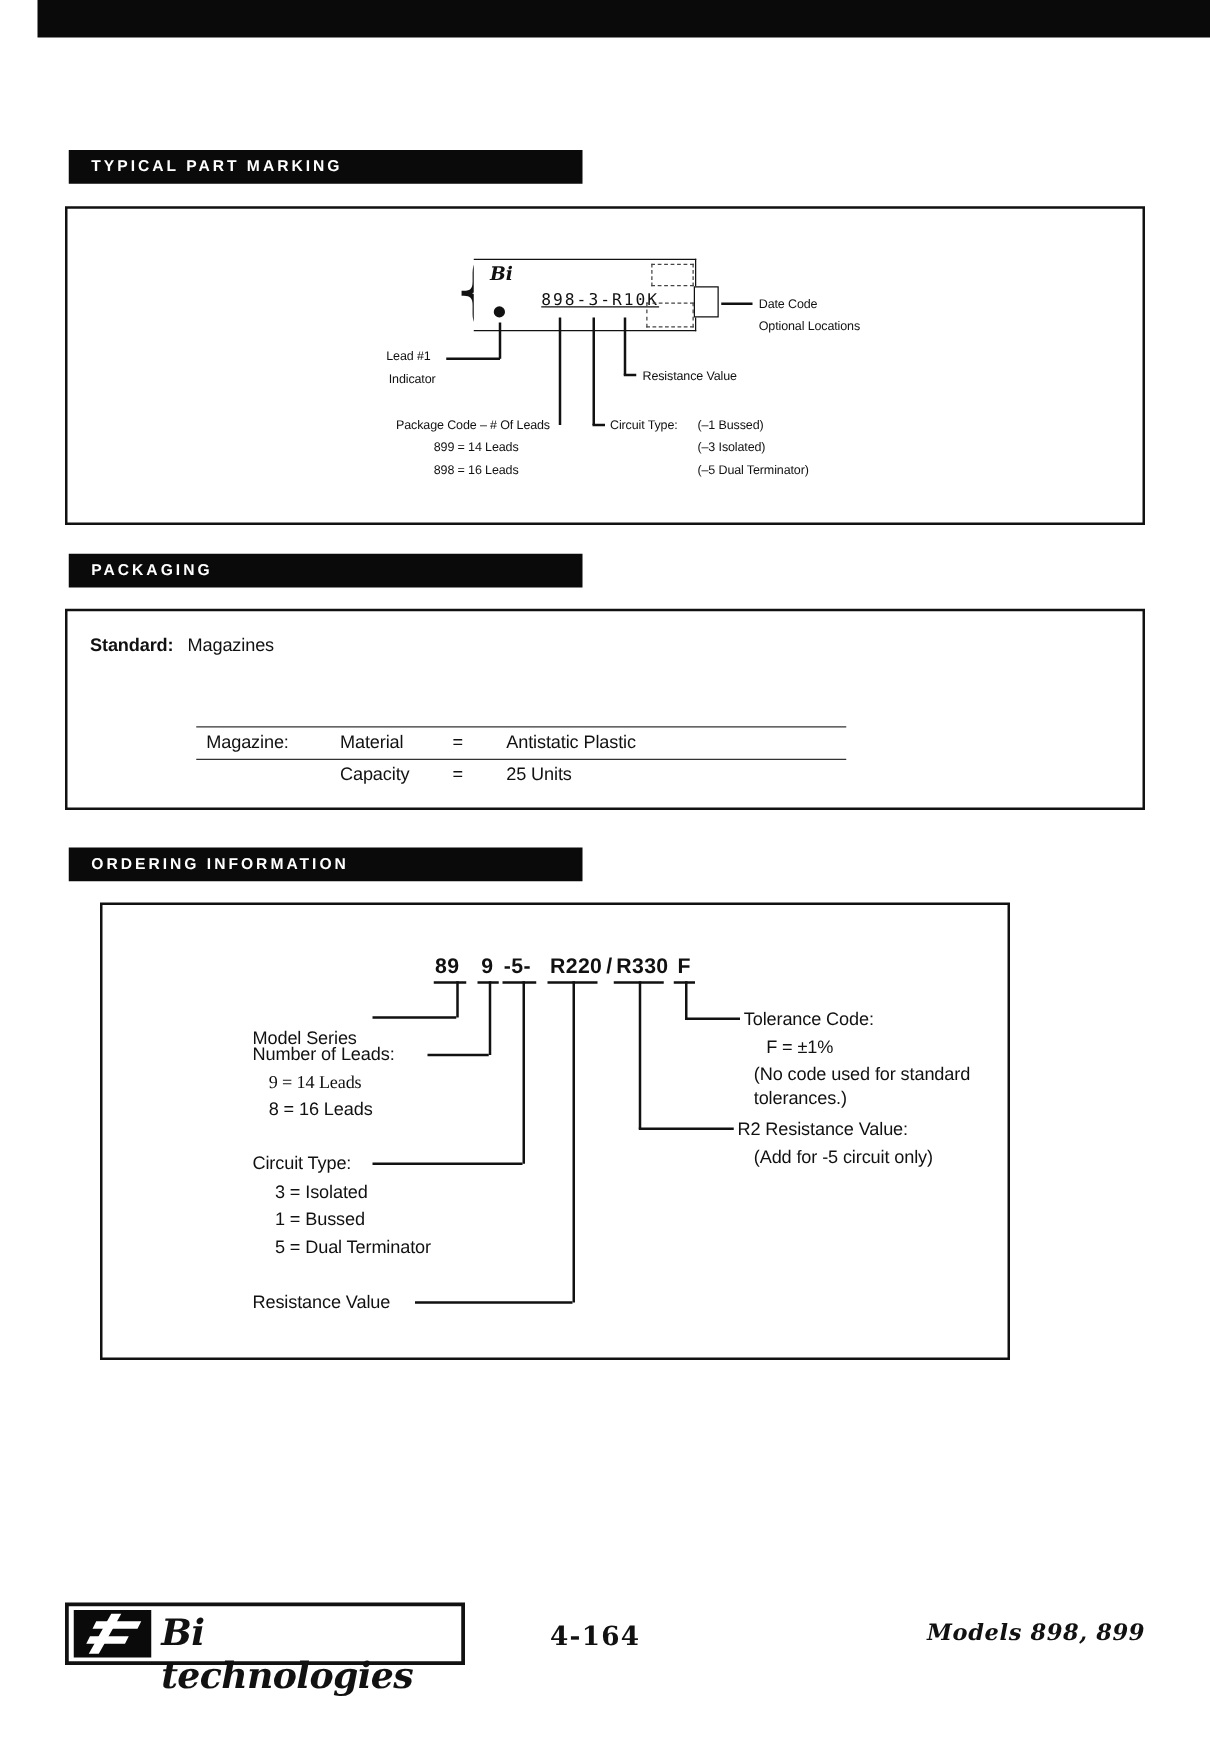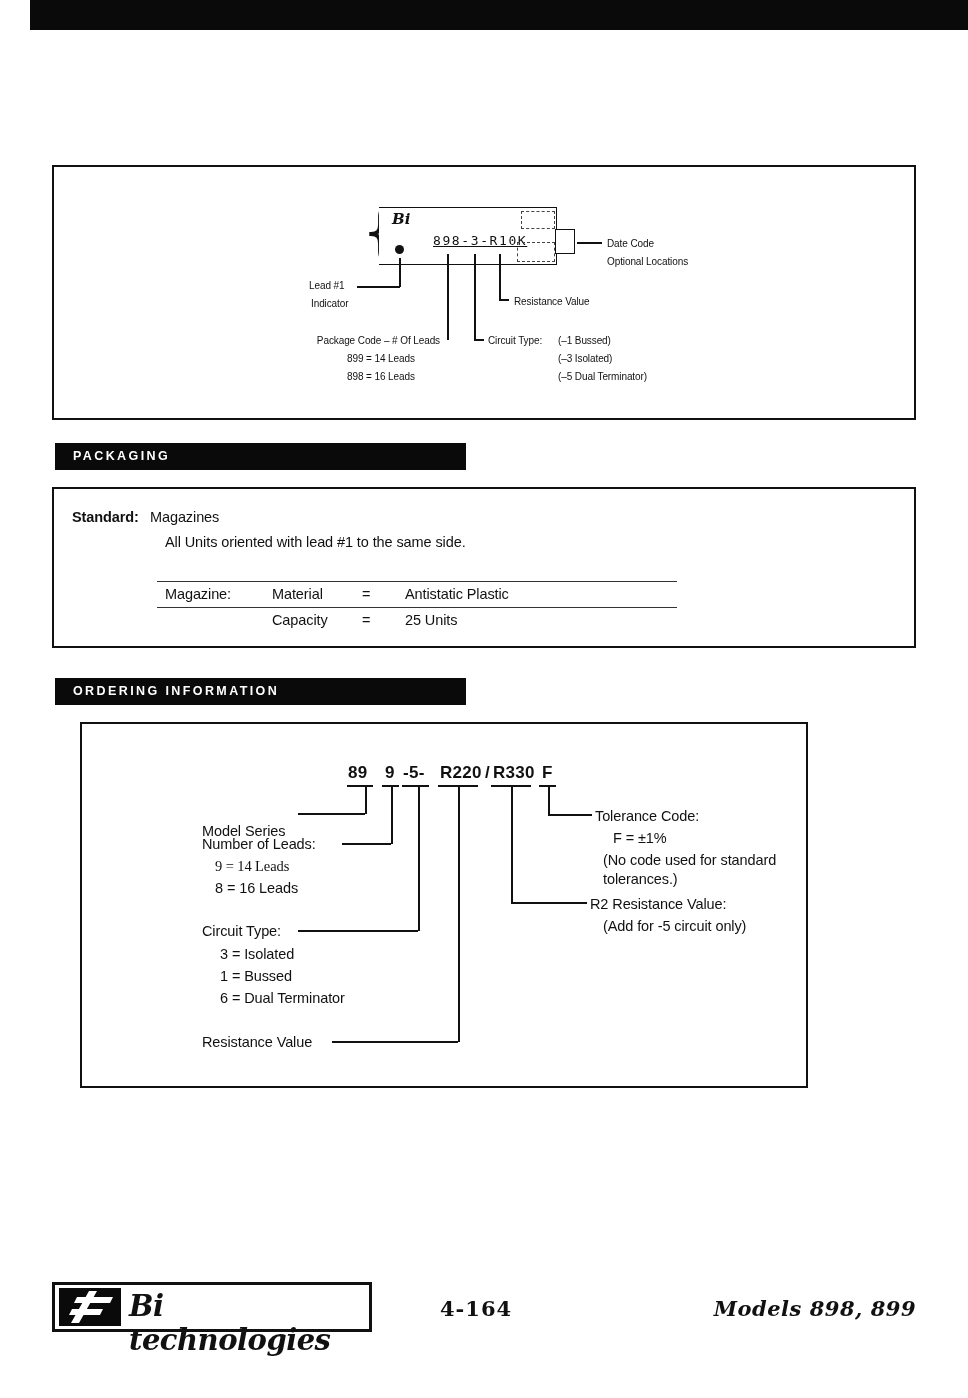--- a/index.html
+++ b/index.html
@@ -29,29 +29,30 @@
   .solidbox { border:1.5px solid #111; background:#fff; }
   .dot { width:9px; height:9px; background:#111; border-radius:50%; }
   .brace { font-size:58px; line-height:58px; font-weight:400; color:#111; font-family:"DejaVu Sans", sans-serif; }
   .bi-small { font-style:italic; font-weight:bold; font-size:15px; font-family:"DejaVu Serif", serif; }
   .code-seg { font-weight:bold; font-size:17px; letter-spacing:0.3px; }
   .right { text-align:right; }
   .footer-box { border:3px solid #111; background:#fff; }
   .logo-square { background:#0a0a0a; }
   .brand { font-family:"DejaVu Serif", serif; font-weight:bold; font-style:italic; font-size:29px; letter-spacing:-0.5px; }
   .footer-num { font-family:"DejaVu Serif", serif; font-weight:bold; font-size:21px; letter-spacing:1px; }
-  .footer-models { font-family:"DejaVu Serif", serif; font-weight:bold; font-style:italic; font-size:21px; letter-spacing:0.5px; }
+  .footer-models { font-family:"DejaVu Serif", serif; font-weight:bold; font-style:italic; font-size:18px; letter-spacing:0.5px; }
 </style>
 </head>
 <body>
 
 <div class="page">
 
   <div class="abs topbar" style="left:30px; top:0; width:938px; height:30px;"></div>
 
+  <div class="abs sechdr" style="left:55px; top:120px; width:411px; height:27px;">TYPICAL PART MARKING</div>
 
   <div class="abs box" style="left:52px; top:165px; width:864px; height:255px;">
 
     <div class="abs brace" style="left:308px; top:36px;">{</div>
     <div class="abs pkg-rect" style="left:325px; top:40px; width:178px; height:58px;"></div>
     <div class="abs bi-small" style="left:338px; top:43px;">Bi</div>
     <div class="abs dot" style="left:341px; top:78px;"></div>
     <div class="abs mono marking" style="left:379px; top:66px;text-decoration:underline;">898-3-R10K</div>
     <div class="abs dashed" style="left:467px; top:44px; width:34px; height:18px;"></div>
     <div class="abs solidbox" style="left:501px; top:62px; width:20px; height:25px;"></div>
@@ -79,21 +80,20 @@
     <div class="abs lbl" style="left:504px; top:183px;">(–3 Isolated)</div>
     <div class="abs lbl" style="left:504px; top:201px;">(–5 Dual Terminator)</div>
   </div>
 
   <div class="abs sechdr" style="left:55px; top:443px; width:411px; height:27px;">PACKAGING</div>
 
   <div class="abs box" style="left:52px; top:487px; width:864px; height:161px;">
 
     <div class="abs lbl2 bold" style="left:18px; top:19px;">Standard:</div>
     <div class="abs lbl2" style="left:96px; top:19px;">Magazines</div>
-    <div class="abs lbl2" style="left:111px; top:44px;">All Units oriented with lead #1 to the same side.</div>
 
     <div class="abs thinline" style="left:103px; top:92px; width:520px;"></div>
     <div class="abs lbl2" style="left:111px; top:96px;">Magazine:</div>
     <div class="abs lbl2" style="left:218px; top:96px;">Material</div>
     <div class="abs lbl2" style="left:308px; top:96px;">=</div>
     <div class="abs lbl2" style="left:351px; top:96px;">Antistatic Plastic</div>
 
     <div class="abs thinline" style="left:103px; top:118px; width:520px;"></div>
     <div class="abs lbl2" style="left:218px; top:122px;">Capacity</div>
     <div class="abs lbl2" style="left:308px; top:122px;">=</div>
@@ -137,21 +137,21 @@
     <div class="abs vl" style="left:466px; top:61px; height:30px;"></div>
     <div class="abs hl" style="left:466px; top:90px; width:44px;"></div>
 
     <div class="abs lbl2" style="left:120px; top:98px;">Model Series</div>
     <div class="abs lbl2" style="left:120px; top:111px;">Number of Leads:</div>
     <div class="abs lbl2" style="left:133px; top:133px;font-family:Liberation Serif, serif;">9 = 14 Leads</div>
     <div class="abs lbl2" style="left:133px; top:155px;">8 = 16 Leads</div>
     <div class="abs lbl2" style="left:120px; top:198px;">Circuit Type:</div>
     <div class="abs lbl2" style="left:138px; top:221px;">3 = Isolated</div>
     <div class="abs lbl2" style="left:138px; top:243px;">1 = Bussed</div>
-    <div class="abs lbl2" style="left:138px; top:265px;">6 = Dual Terminator</div>
+    <div class="abs lbl2" style="left:138px; top:265px;">5 = Dual Terminator</div>
     <div class="abs lbl2" style="left:120px; top:309px;">Resistance Value</div>
 
     <div class="abs lbl2" style="left:513px; top:83px;">Tolerance Code:</div>
     <div class="abs lbl2" style="left:531px; top:105px;">F = ±1%</div>
     <div class="abs lbl2" style="left:521px; top:127px;">(No code used for standard tolerances.)</div>
     <div class="abs lbl2" style="left:508px; top:171px;">R2 Resistance Value:</div>
     <div class="abs lbl2" style="left:521px; top:193px;">(Add for -5 circuit only)</div>
   </div>
 
   <div class="abs footer-box" style="left:52px; top:1282px; width:320px; height:50px;">

